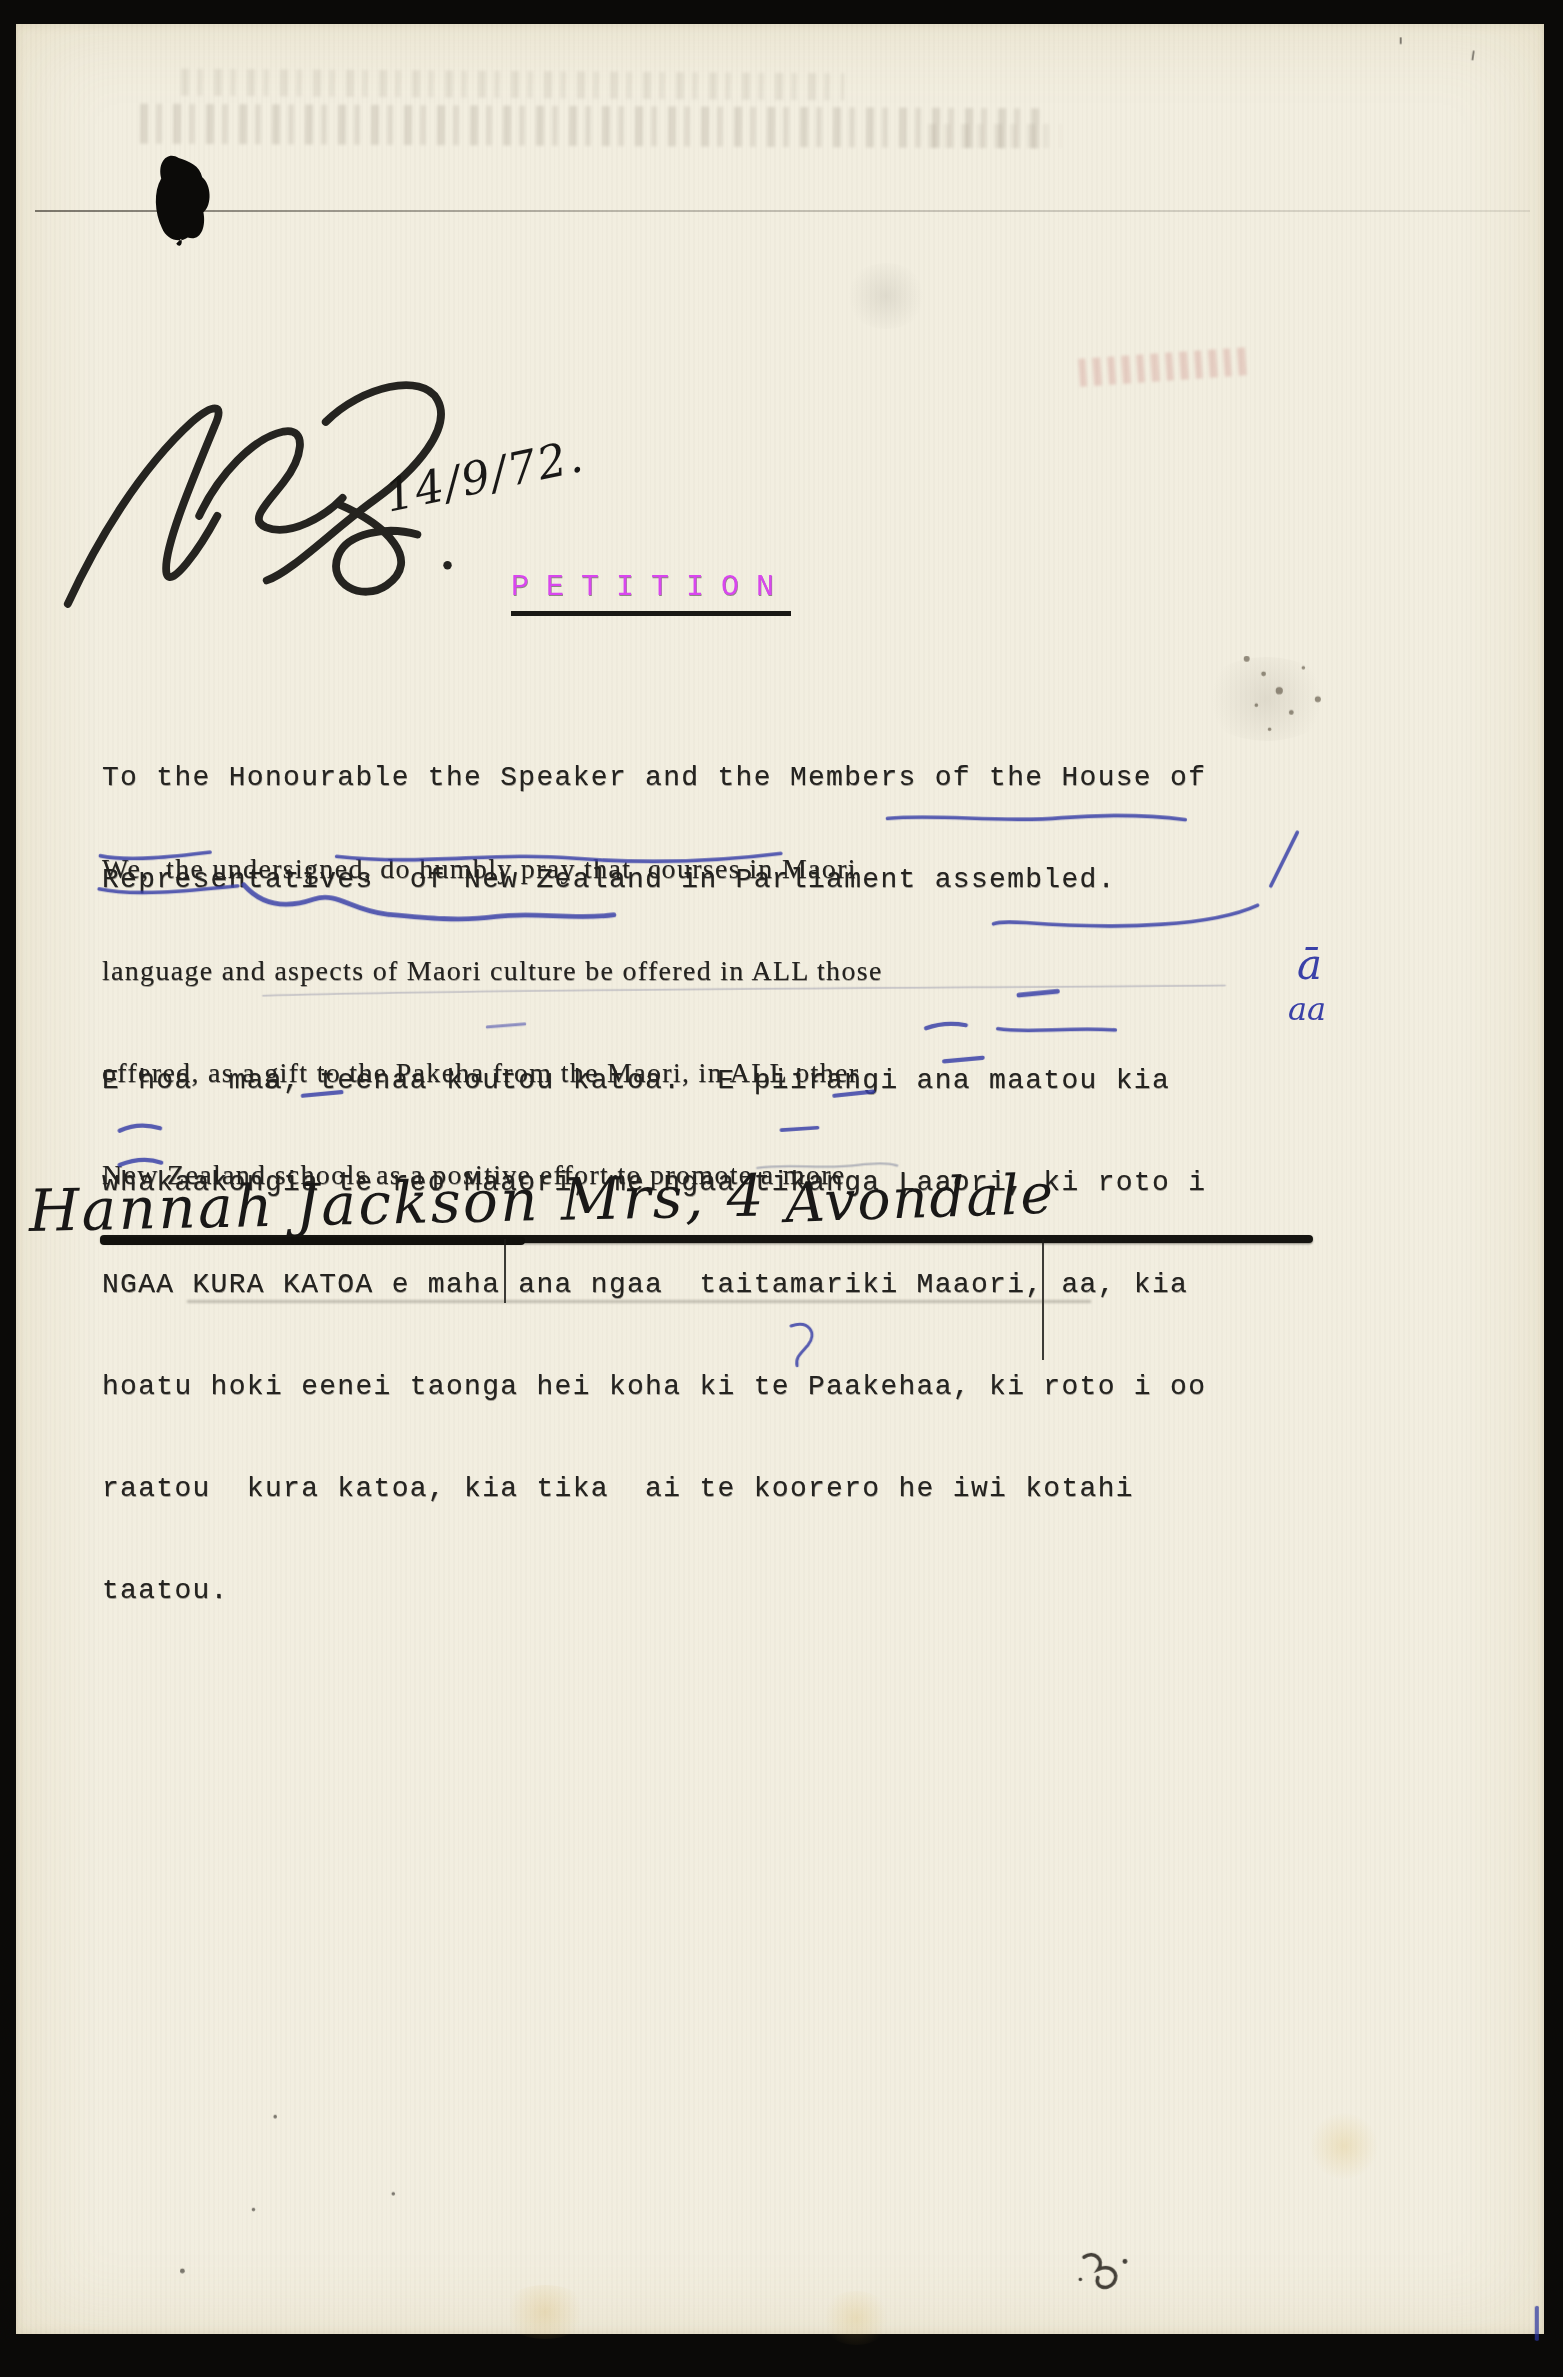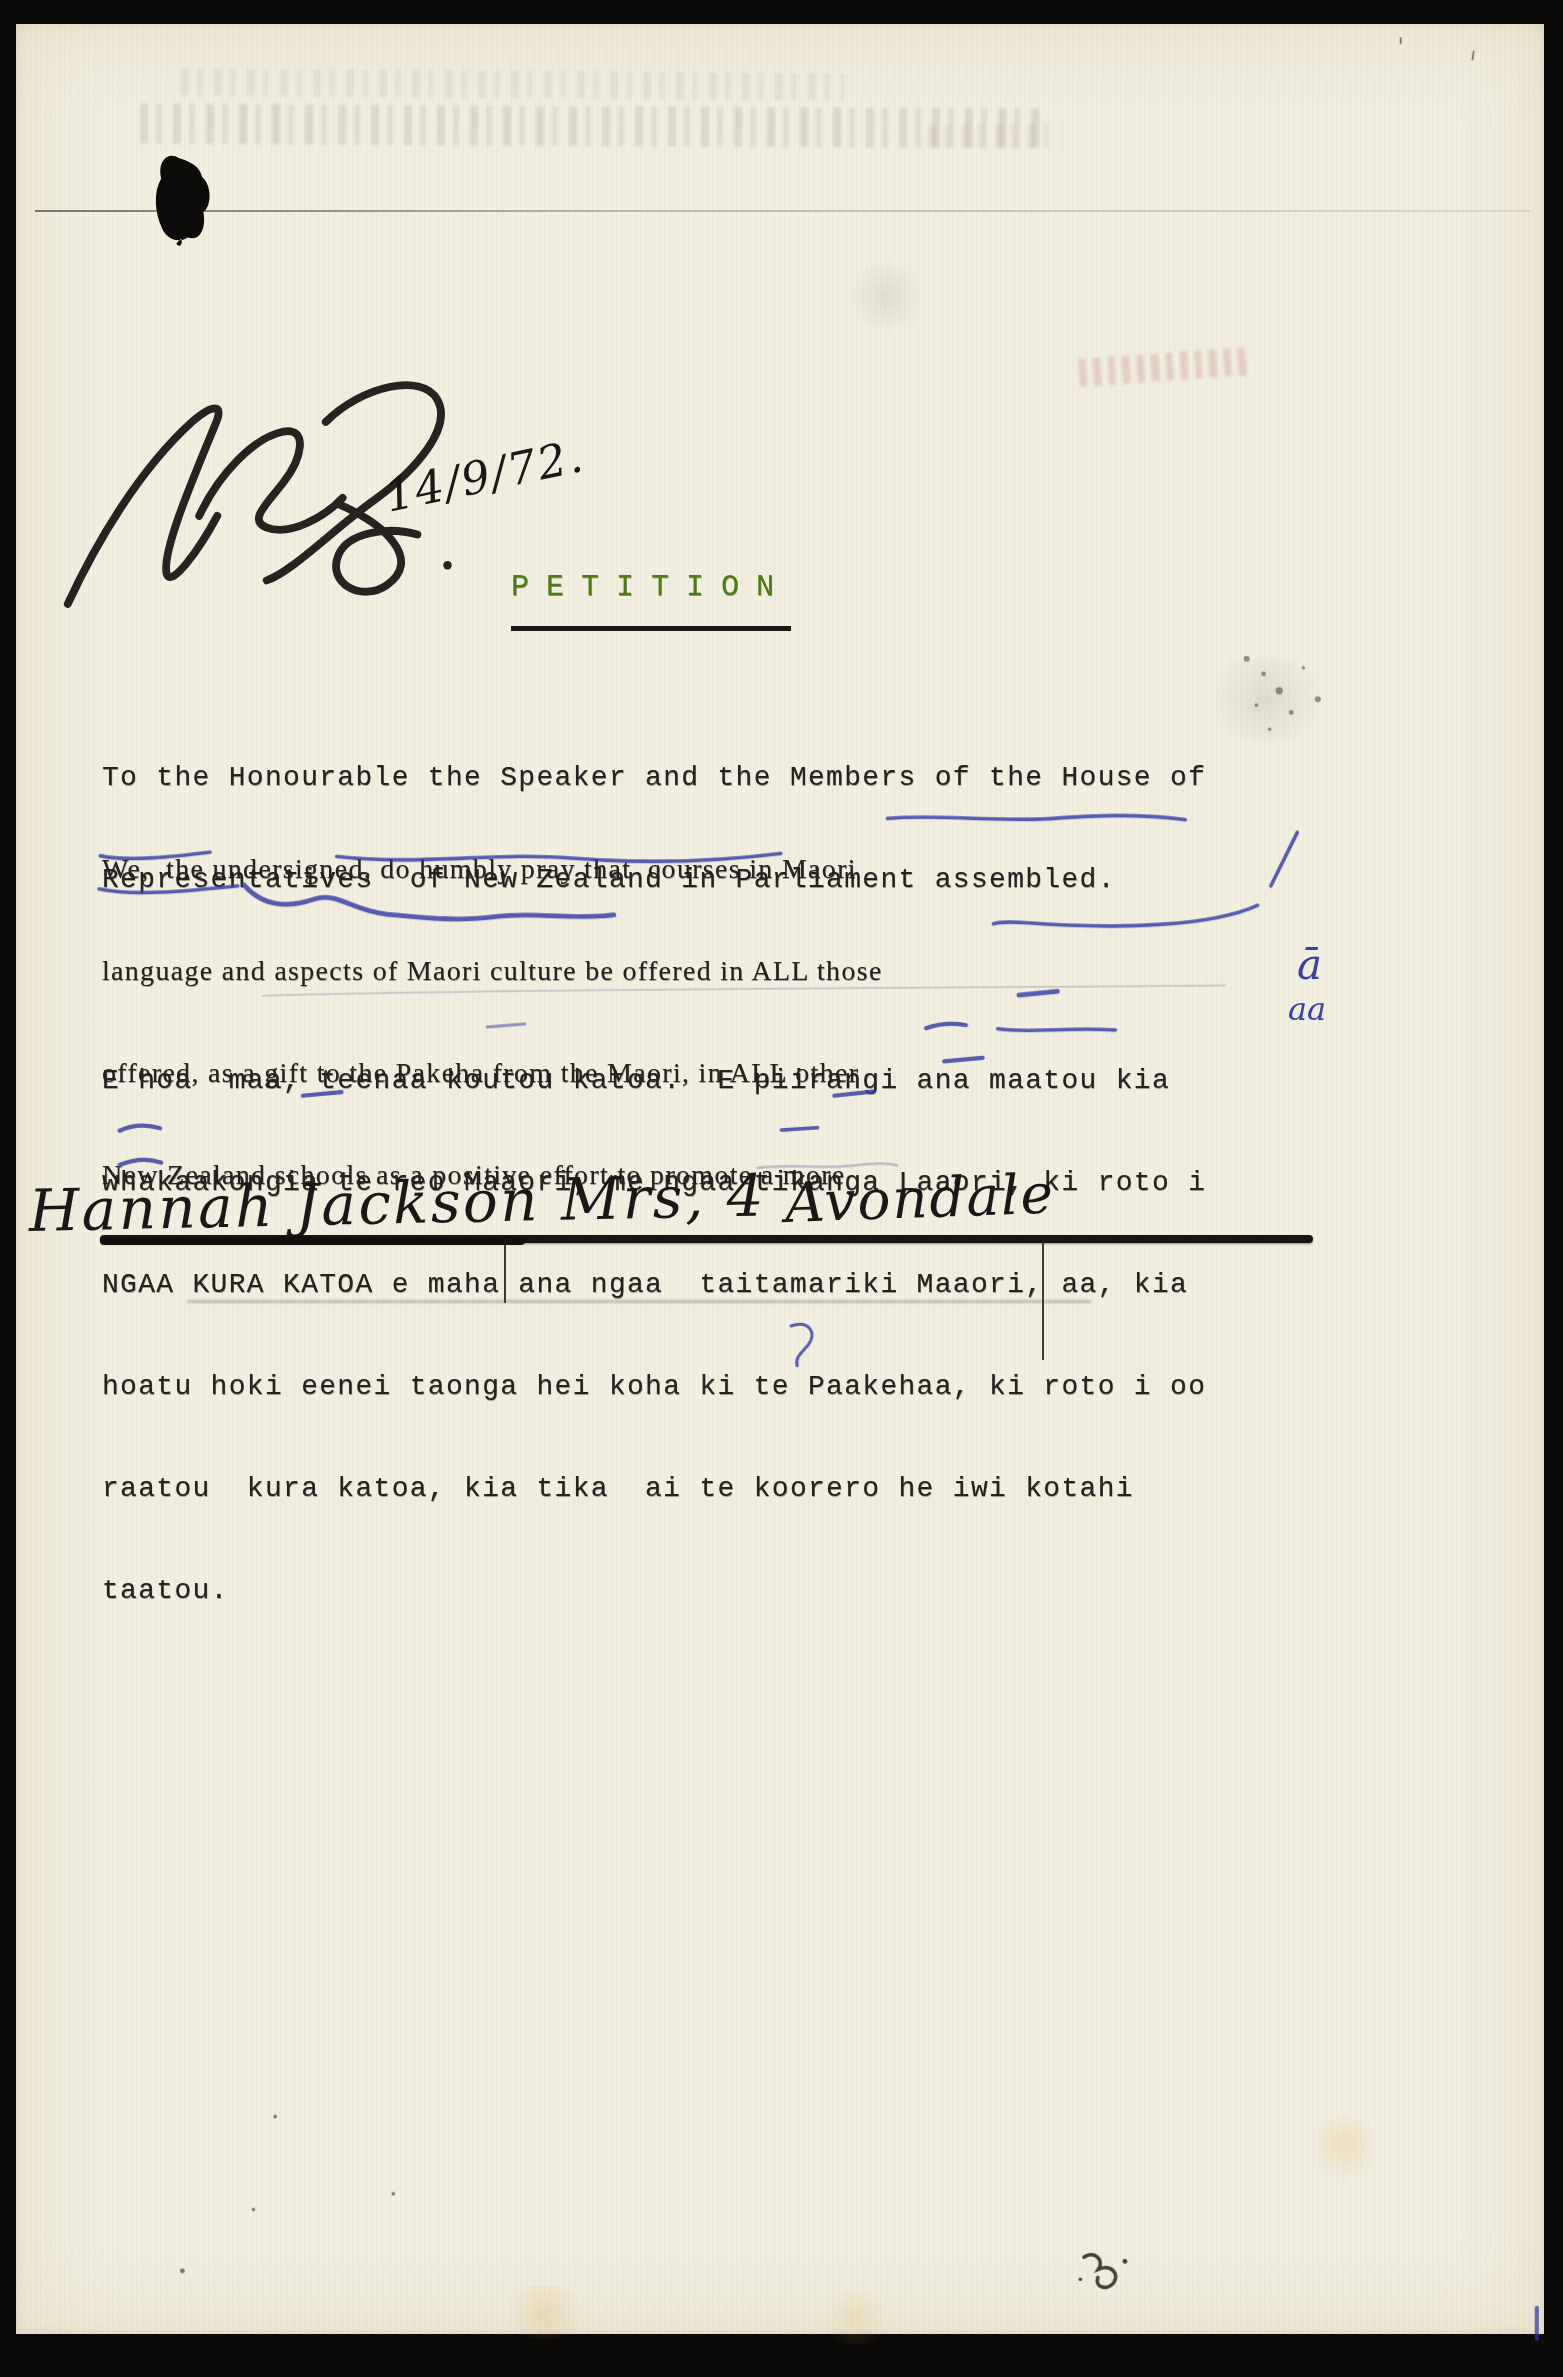--- a/index.html
+++ b/index.html
@@ -27,22 +27,22 @@
     font-family:"Liberation Mono","DejaVu Sans Mono",monospace;
     font-size:28px;line-height:34px;letter-spacing:1.3px;
     color:#242320;
     text-shadow:0.4px 0.5px 0 rgba(25,22,18,.38), -0.2px 0 0 rgba(25,22,18,.18);
     white-space:pre;margin:0;
   }
   .type pre{margin:0;font:inherit;letter-spacing:inherit;white-space:pre;}
   .title{
     position:absolute;left:511px;top:570px;
     font-family:"Liberation Mono","DejaVu Sans Mono",monospace;
-    font-size:30px;letter-spacing:17px;color:#4d7c0f;
-    border-bottom:5.4px solid #1a1915;padding-bottom:22px;
+    font-size:30px;letter-spacing:17px;color:#d946ef;
+    border-bottom:5.4px solid #1a1915;padding-bottom:7px;
     text-shadow:0.6px 0.6px 0 rgba(20,18,14,.45);
     white-space:pre;
   }
   
   .hand{
     position:absolute;
     font-family:"DejaVu Serif","Liberation Serif",serif;
     font-style:italic;color:#191817;white-space:pre;
   }
   .hand-date{left:380px;top:471px;font-size:45px;transform:rotate(-12deg);transform-origin:left top;letter-spacing:1.8px;}

